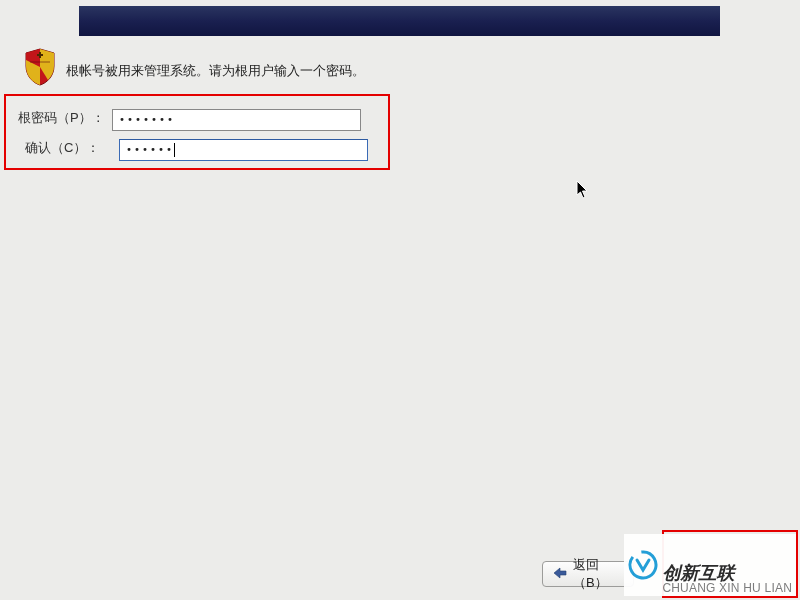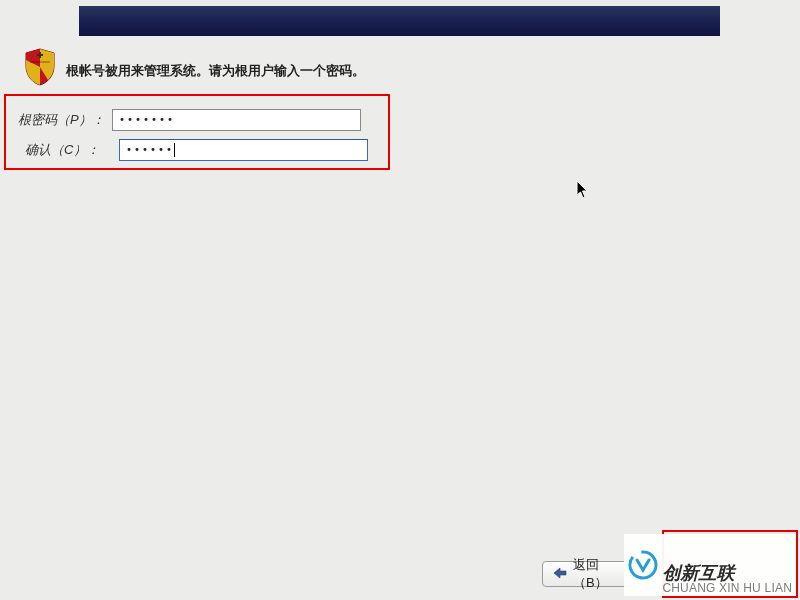--- a/index.html
+++ b/index.html
@@ -22,39 +22,37 @@
       width: 32px;
       height: 38px;
     }
 
     .instruction-text {
       position: absolute;
       top: 62px;
       left: 66px;
       font-size: 13px;
       color: #222;
-      font-weight: bold;
     }
 
     .highlight-box-1 {
       position: absolute;
       top: 94px;
       left: 4px;
       width: 386px;
       height: 76px;
       border: 2px solid #e40000;
       pointer-events: none;
     }
 
     .form-row {
       position: absolute;
       display: flex;
-      align-items: center;
+      align-items: flex-start;
       height: 22px;
-      font-style: italic;
     }
     .form-row.row1 { top: 109px; left: 18px; }
     .form-row.row2 { top: 139px; left: 25px; }
 
     .form-label {
       color: #333;
       font-size: 13px;
       margin-right: 6px;
       text-align: left;
     }

